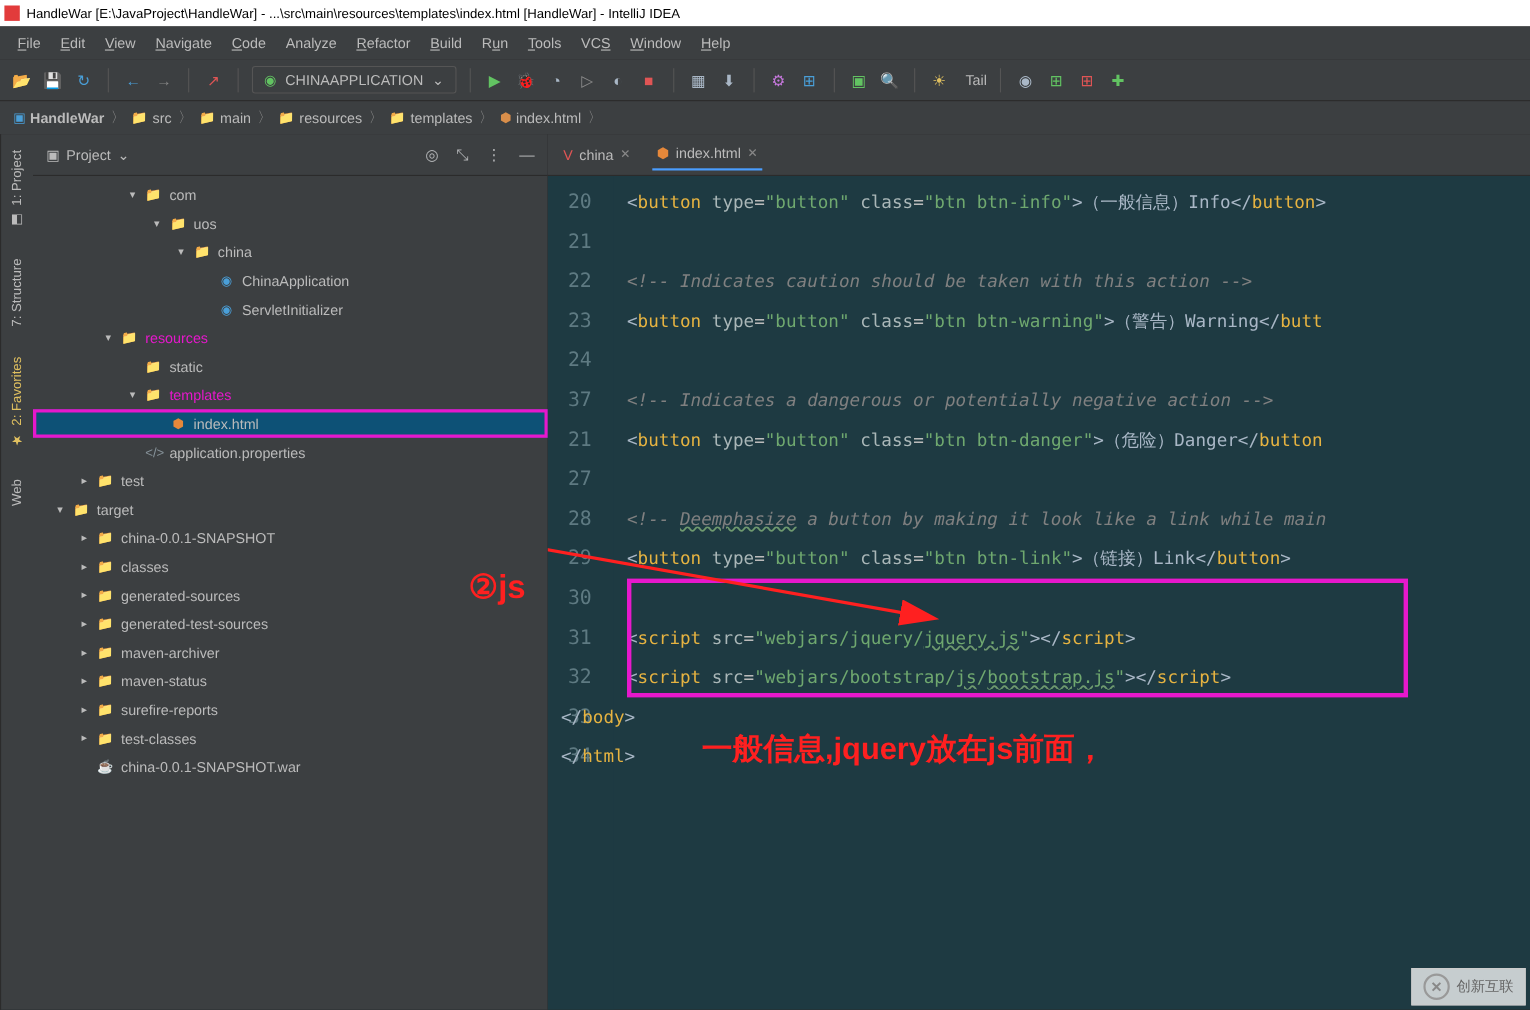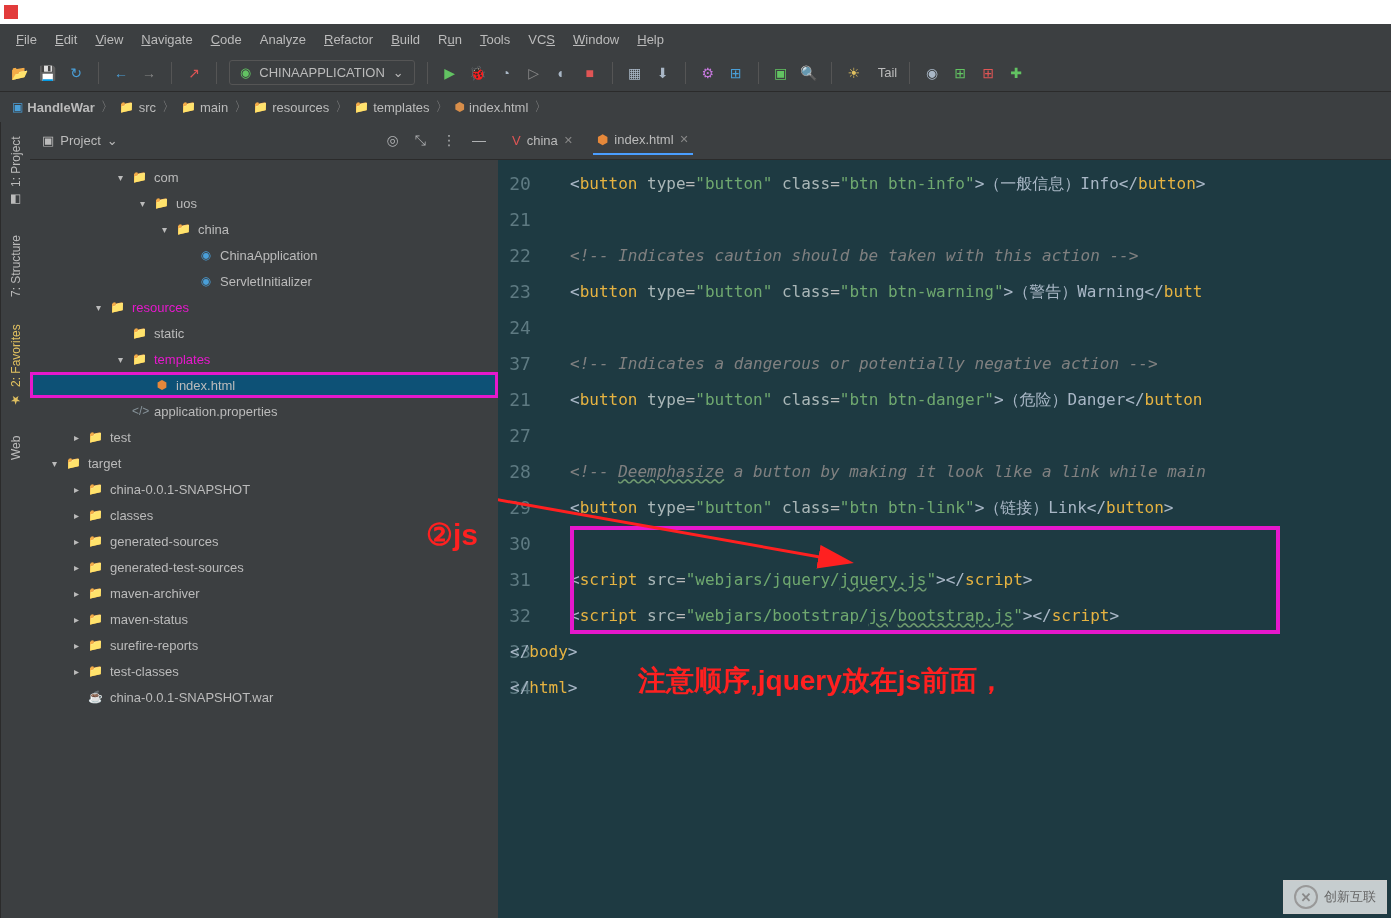--- a/index.html
+++ b/index.html
@@ -174,21 +174,21 @@
   display: flex;
   background: #1e3a42;
   position: relative;
   overflow: hidden;
 }
 .gutter {
   width: 60px;
   background: #1e3a42;
   color: #5e7a82;
   padding: 6px 4px;
-  text-align: center;
+  text-align: right;
 }
 .gutter-line {
   height: 36px;
   padding-right: 16px;
   font-family: Consolas, monospace;
   font-size: 18px;
   line-height: 36px;
 }
 .code {
   flex: 1;
@@ -241,20 +241,21 @@
   position: absolute;
   border: 4px solid #e618cc;
   pointer-events: none;
 }
 </style>
 </head>
 <body>
 
 <div class="title-bar">
   <span class="title-bar-icon"></span>
+  <span>HandleWar [E:\JavaProject\HandleWar] - ...\src\main\resources\templates\index.html [HandleWar] - IntelliJ IDEA</span>
 </div>
 
 <div class="menu-bar">
   <div class="menu-item"><span class="u">F</span>ile</div>
   <div class="menu-item"><span class="u">E</span>dit</div>
   <div class="menu-item"><span class="u">V</span>iew</div>
   <div class="menu-item"><span class="u">N</span>avigate</div>
   <div class="menu-item"><span class="u">C</span>ode</div>
   <div class="menu-item">Analyze</div>
   <div class="menu-item"><span class="u">R</span>efactor</div>
@@ -510,21 +511,21 @@
       <svg class="annotation-arrow" style="left:-10px; top:330px; width:380px; height:90px;">
         <defs>
             <marker id="ah" markerWidth="12" markerHeight="12" refX="10" refY="4" orient="auto">
           <path d="M0,0 L12,4 L0,8 Z" fill="#ff2020"></path>
             </marker>
           </defs>
         <line x1="0" y1="8" x2="360" y2="72" stroke="#ff2020" stroke-width="3" marker-end="url(#ah)"></line>
       </svg>
 
       <div class="annotation-text" style="left:140px; top:500px;">
-        <div>注意顺序,jquery放在js前面，</div>
+        <div>一般信息,jquery放在js前面，</div>
       </div>
     </div>
   </div>
 
   <div class="annotation-text" style="left:426px; top:390px; font-size:30px;">②js</div>
 </div>
 
 <div class="watermark">
   <div class="watermark-logo">✕</div>
   <span>创新互联</span>

